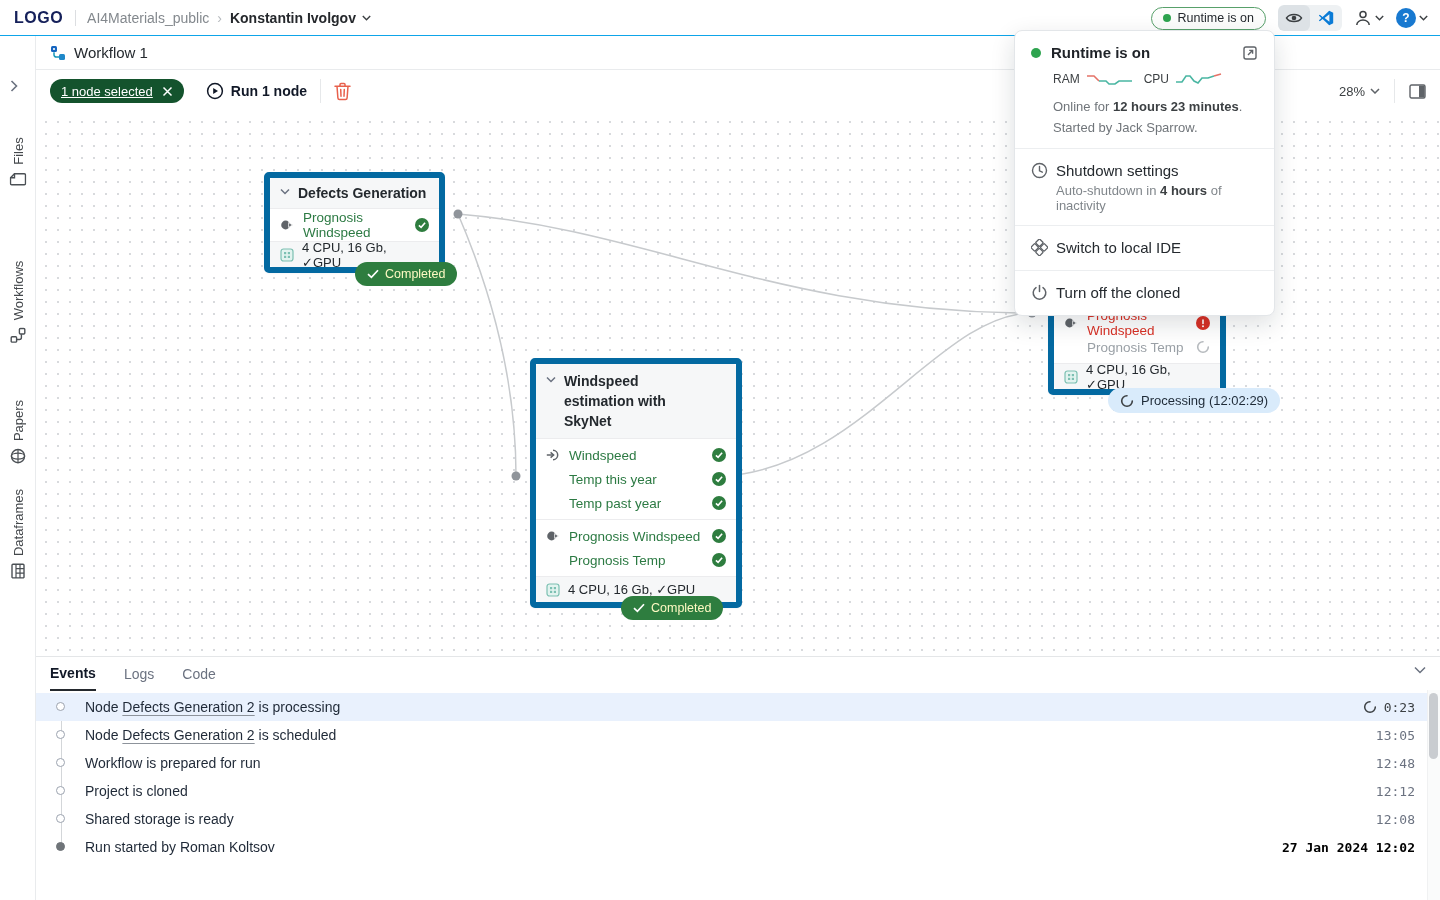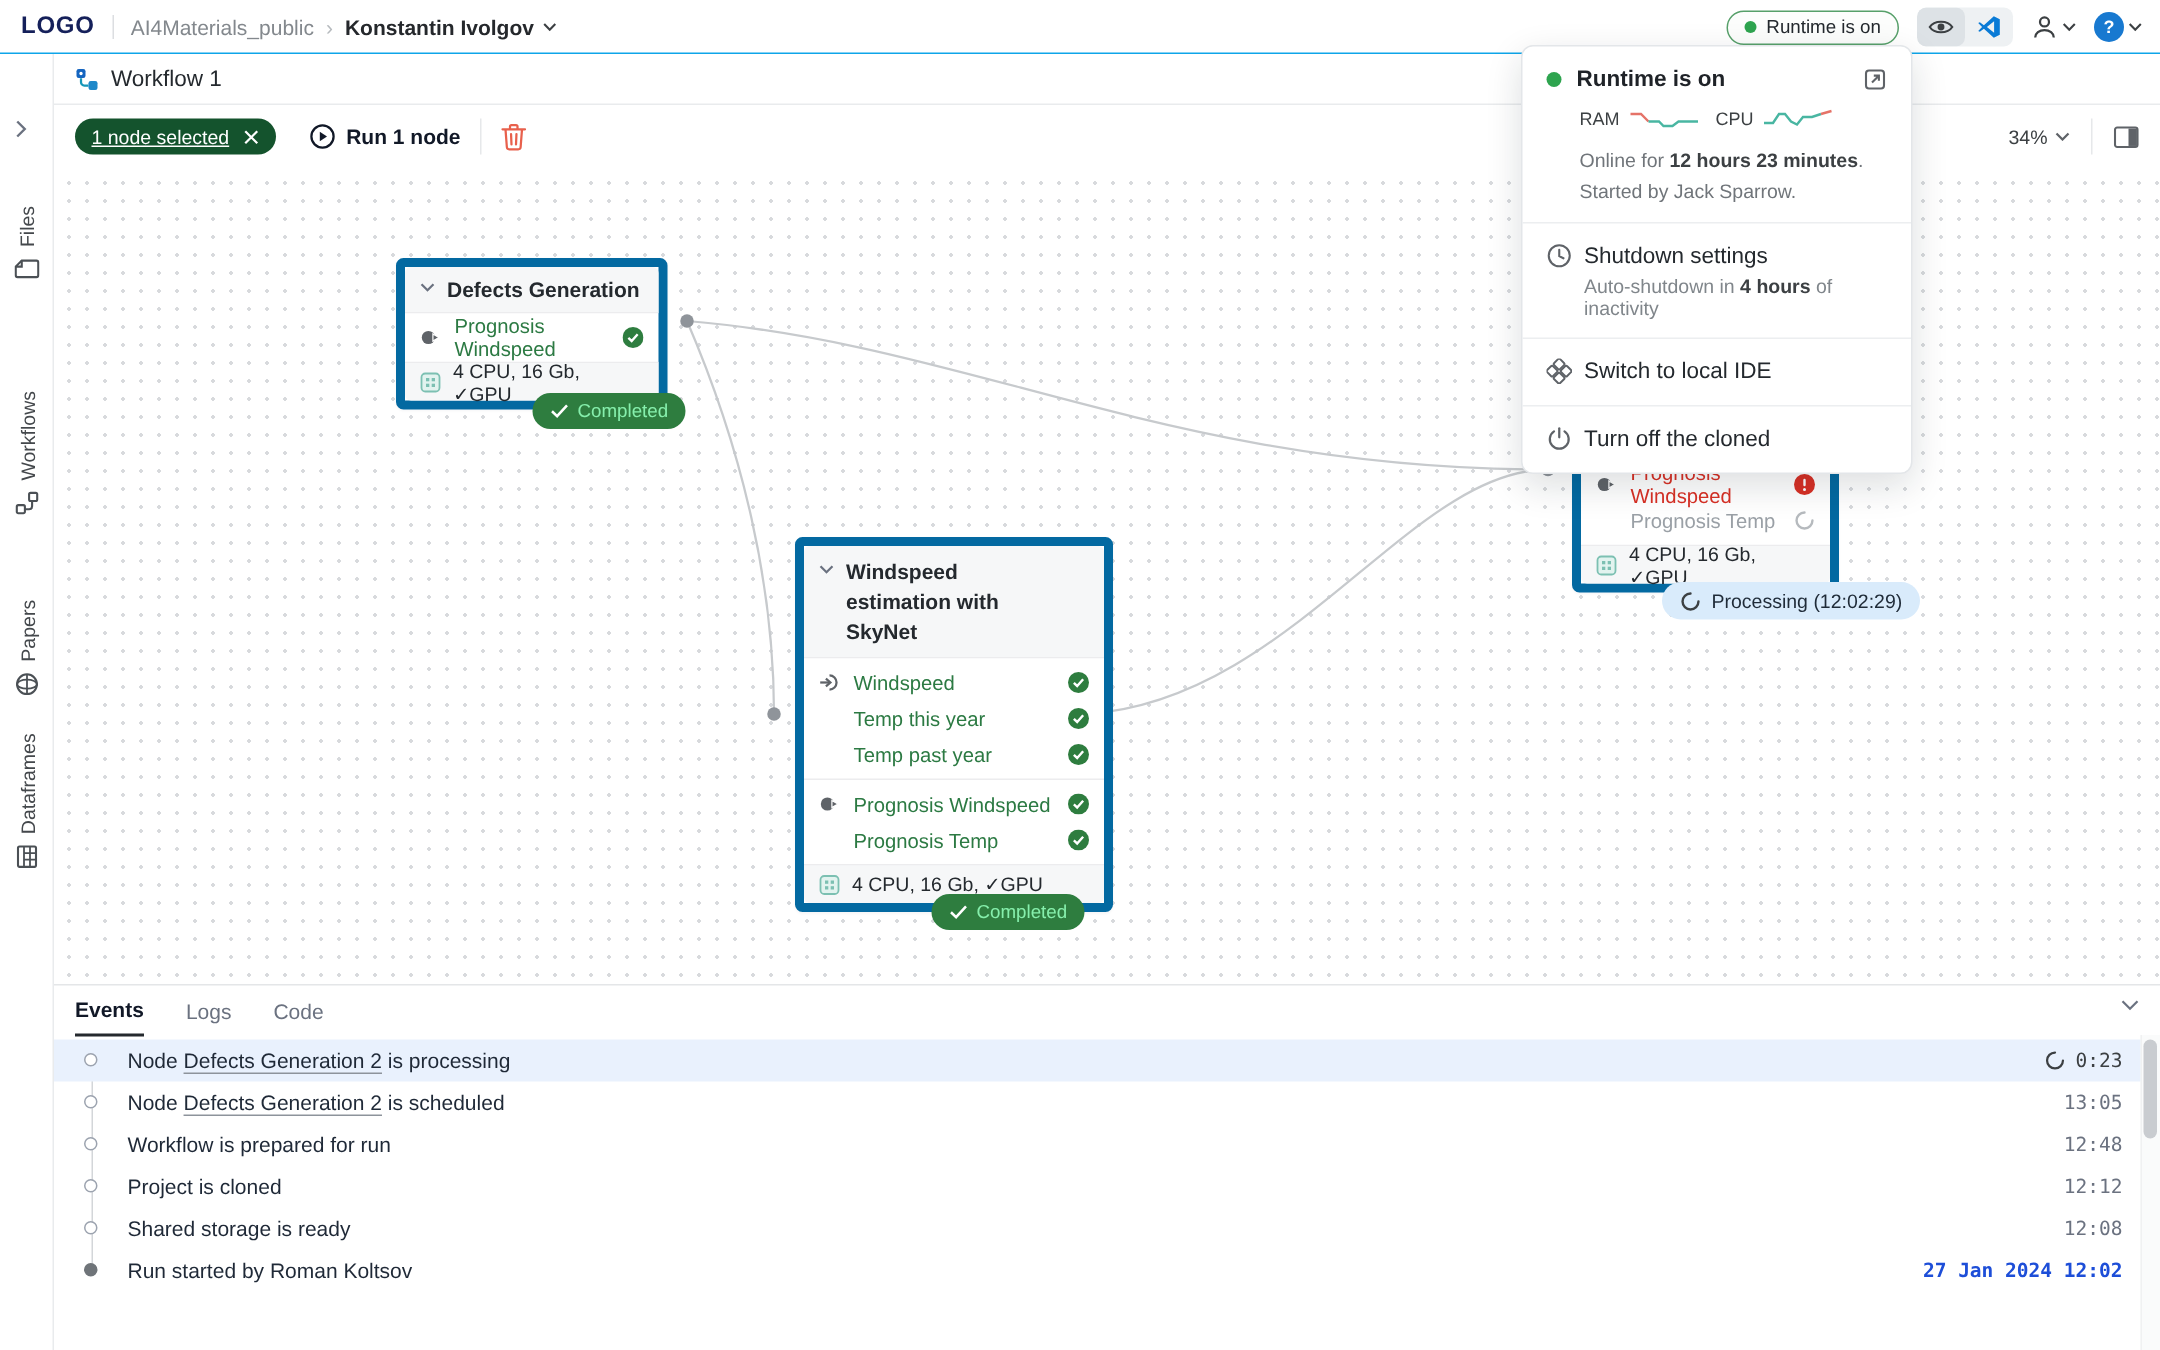--- a/index.html
+++ b/index.html
@@ -50,21 +50,21 @@
   .prow { display:flex; align-items:center; gap:9px; height:24px; padding:0 10px; font-size:13.5px; }
   .prow .pname { color:#2c7a43; }
   .prow .pname.err { color:#d93025; }
   .prow .pname.dim { color:#9aa0a6; }
   .prow .stat { margin-left:auto; }
   .picon { width:14px; flex:0 0 14px; }
   .rows-pad { padding:4px 0; }
   .rdiv { height:1px; background:#ececee; margin:4px 0; }
   .res-row { display:flex; align-items:center; gap:8px; height:26px; padding:0 10px; background:#f6f7f8; border-top:1px solid #ececee; border-radius:0 0 4px 4px; font-size:13px; color:#24292e; }
 
-  .badge-done { position:absolute; height:24px; display:flex; align-items:center; gap:6px; padding:0 12px; background:#2e7d3f; border-radius:13px; color:#86efac; font-size:12.5px; font-weight:500; z-index:2; }
+  .badge-done { position:absolute; height:24px; display:flex; align-items:center; gap:6px; padding:0 12px; background:#2e7d3f; border-radius:13px; color:#fef9c3; font-size:12.5px; font-weight:500; z-index:2; }
   .badge-proc { position:absolute; height:25px; display:flex; align-items:center; gap:7px; padding:0 12px; background:#d9ebfb; border-radius:13px; color:#1f2b38; font-size:13px; z-index:2; }
 
   
   .menu { position:absolute; left:1014px; top:30px; width:261px; background:#fff; border:1px solid #e3e6e9; border-radius:8px; box-shadow:0 8px 24px rgba(15,25,35,.14); z-index:60; }
   .menu .sec1 { padding:13px 16px 12px 16px; }
   .m-title-row { display:flex; align-items:center; gap:10px; }
   .m-title { font-size:15px; font-weight:600; color:#1f2328; }
   .m-ext { margin-left:auto; cursor:pointer; }
   .spark-row { display:flex; align-items:center; gap:6px; margin:11px 0 0 22px; font-size:12px; color:#3c4043; }
   .m-sub { margin:4px 0 0 22px; font-size:13px; color:#70757a; line-height:17px; }
@@ -85,21 +85,21 @@
   .panel-chev { position:absolute; right:14px; top:9px; cursor:pointer; }
   .elist { position:absolute; left:0; top:36px; right:0; bottom:0; }
   .tline { position:absolute; left:24.5px; top:14px; width:1.5px; height:140px; background:#d3d6d9; }
   .erow { position:relative; height:28px; display:flex; align-items:center; padding:0 25px 0 49px; font-size:14px; color:#1f2937; }
   .erow.active { background:#e9f1fd; }
   .edot { position:absolute; left:20px; top:9px; width:9px; height:9px; border-radius:50%; background:#fff; border:1.5px solid #9ca3af; }
   .edot.filled { background:#6f7479; border-color:#6f7479; }
   .elink { text-decoration:underline; text-underline-offset:3px; text-decoration-color:#8d939b; cursor:pointer; }
   .etime { margin-left:auto; font-family:"DejaVu Sans Mono", monospace; font-size:13px; color:#6b7280; display:flex; align-items:center; gap:7px; }
   .etime.dark { color:#3c4043; }
-  .etime.bold { color:#1d4ed8; font-weight:700; }
+  .etime.bold { color:#000000; font-weight:700; }
   .scroll-track { position:absolute; right:0; top:33px; width:13px; bottom:0; background:#fafbfb; border-left:1px solid #f0f1f2; }
   .scroll-thumb { position:absolute; right:2px; top:3px; width:9px; height:66px; background:#c9ccd0; border-radius:4.5px; }
 </style>
 </head>
 <body>
 
 <div class="canvas"></div>
 
 <svg class="edges">
   <path d="M458 214 C495 300 516 390 516 476" fill="none" stroke="#c7cacd" stroke-width="1.5"></path>
@@ -324,21 +324,21 @@
         <path d="M7.2 5.9 L12 9 L7.2 12.1 Z" fill="#111827"></path>
       </svg>
     <span>Run 1 node</span>
   </div>
   <div class="vdiv"></div>
   <svg width="17" height="19" viewBox="0 0 17 19" style="cursor:pointer;">
       <path d="M1 4.2 H16 M6 4.2 V2.4 a1 1 0 0 1 1-1 h3 a1 1 0 0 1 1 1 V4.2 M3 4.2 L3.9 16 a1.6 1.6 0 0 0 1.6 1.5 h6 a1.6 1.6 0 0 0 1.6-1.5 L14 4.2 M6.7 7.4 L7 14.3 M10.3 7.4 L10 14.3" fill="none" stroke="#e8604c" stroke-width="1.5" stroke-linecap="round"></path>
     </svg>
   <div class="tb-right">
     <div class="zoom-ctl">
-      <span>34%</span>
+      <span>28%</span>
       <svg width="10" height="6" viewBox="0 0 10 6">
           <path d="M1 1 L5 5 L9 1" fill="none" stroke="#5f6368" stroke-width="1.5"></path>
         </svg>
     </div>
     <div class="vdiv" style="margin:0 2px;"></div>
     <svg width="17" height="15" viewBox="0 0 17 15" style="cursor:pointer;">
         <rect x="1" y="1" width="15" height="13" rx="1.5" fill="none" stroke="#5f6368" stroke-width="1.4"></rect>
         <rect x="10" y="1.7" width="5.6" height="11.6" fill="#5f6368"></rect>
       </svg>
   </div>

